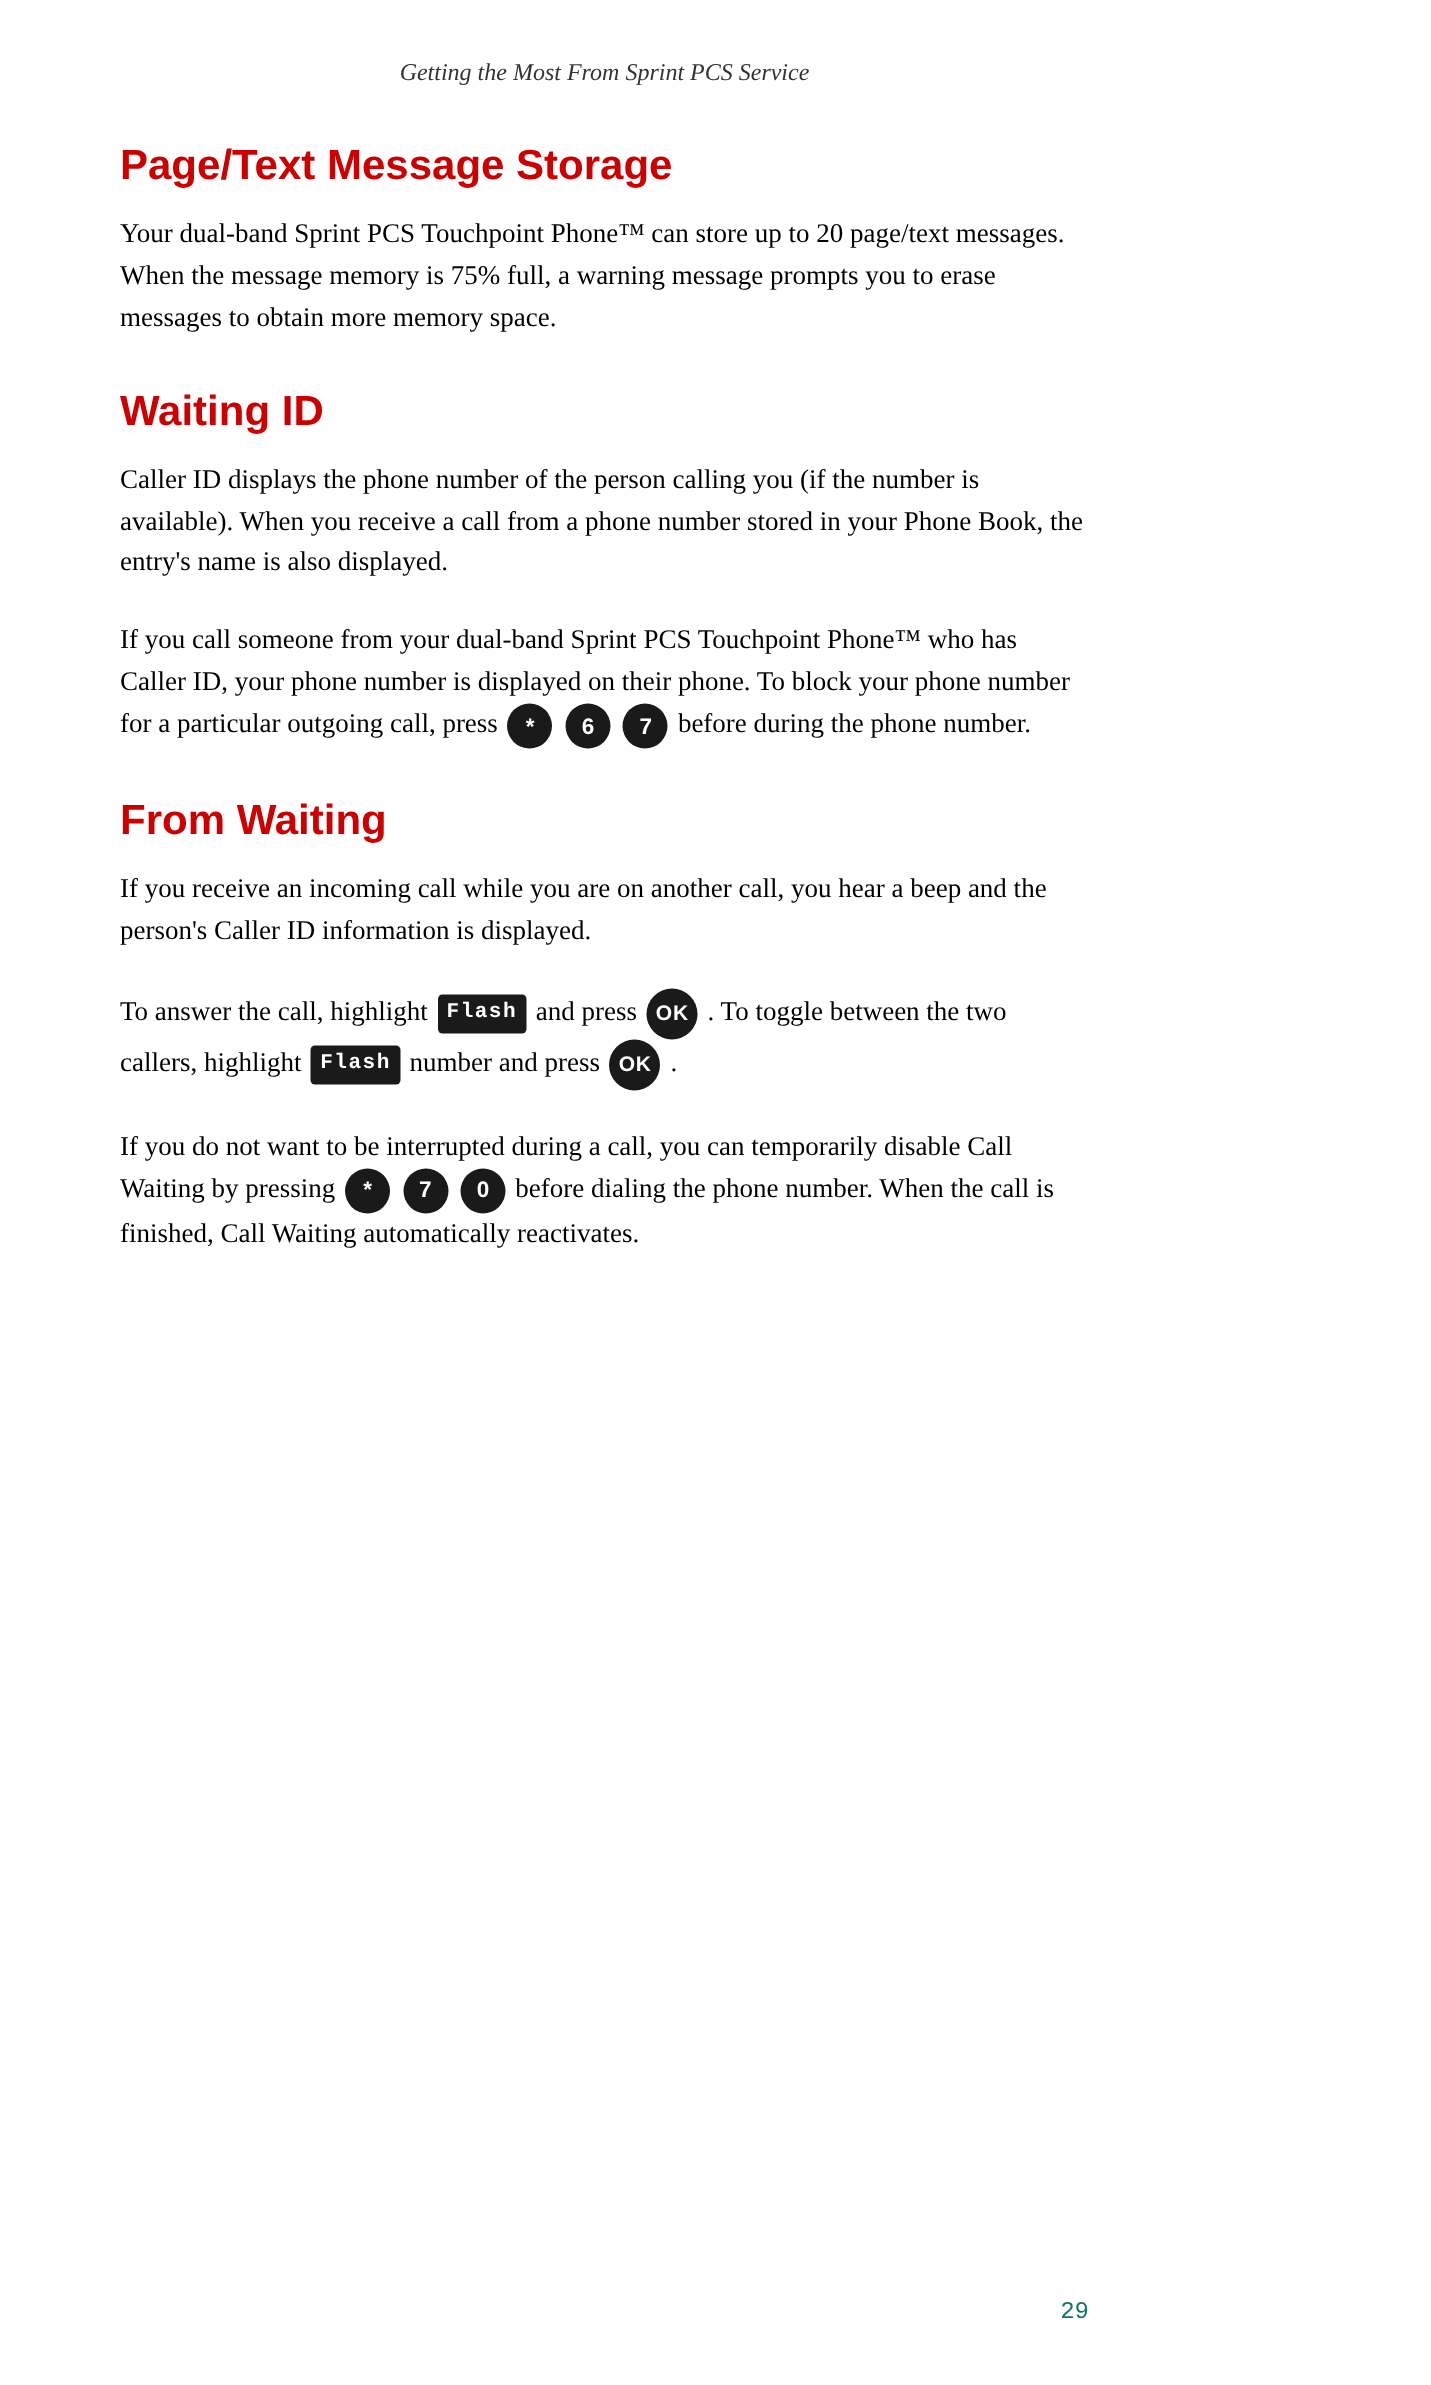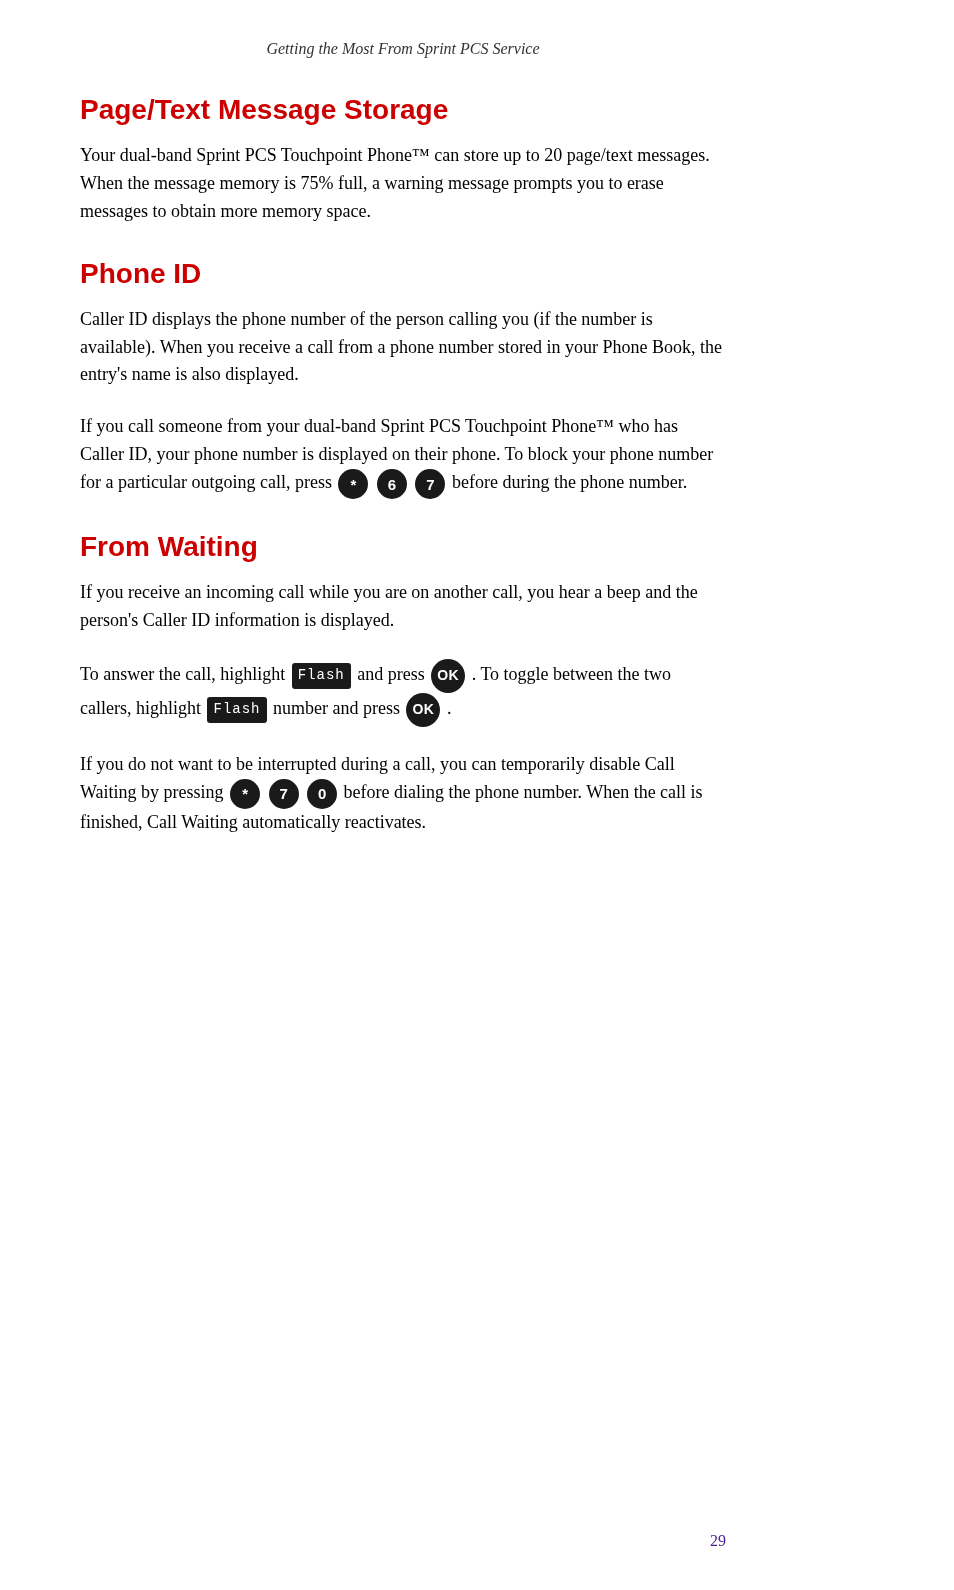--- a/index.html
+++ b/index.html
@@ -72,20 +72,21 @@
       display: inline-block;
       background: #1a1a1a;
       color: #ffffff;
       font-family: 'Courier New', Courier, monospace;
       font-size: 14px;
       padding: 2px 6px;
       border-radius: 3px;
       vertical-align: middle;
       margin: 0 2px;
       letter-spacing: 1px;
+      font-weight: bold;
     }
 
     .ok-badge {
       display: inline-flex;
       align-items: center;
       justify-content: center;
       background: #1a1a1a;
       color: #ffffff;
       border-radius: 50%;
       width: 34px;
@@ -96,37 +97,38 @@
       vertical-align: middle;
       margin: 0 2px;
       letter-spacing: 0.5px;
     }
 
     .page-number {
       position: absolute;
       bottom: 40px;
       right: 80px;
       font-size: 16px;
-      color: #4c1d95;
+      color: #0f766e;
+      font-family: Liberation Mono, monospace;
     }
   </style>
 </head>
 <body>
 
 <div class="page-container">
 
   <div class="page-header">Getting the Most From Sprint PCS Service</div>
 
   <div class="section">
     <div class="section-heading">Page/Text Message Storage</div>
     <p class="body-text">Your dual-band Sprint PCS Touchpoint Phone™ can store up to 20 page/text messages. When the message memory is 75% full, a warning message prompts you to erase messages to obtain more memory space.</p>
   </div>
 
   <div class="section">
-    <div class="section-heading">Phone ID</div>
+    <div class="section-heading">Waiting ID</div>
     <p class="body-text">Caller ID displays the phone number of the person calling you (if the number is available). When you receive a call from a phone number stored in your Phone Book, the entry's name is also displayed.</p>
     <p class="body-text">
       <span>If you call someone from your dual-band Sprint PCS Touchpoint Phone™ who has Caller ID, your phone number is displayed on their phone. To block your phone number for a particular outgoing call, press</span>
       <span class="key-badge">
           <span>*</span>
         </span>
       <span class="key-badge">
           <span>6</span>
         </span>
       <span class="key-badge">

